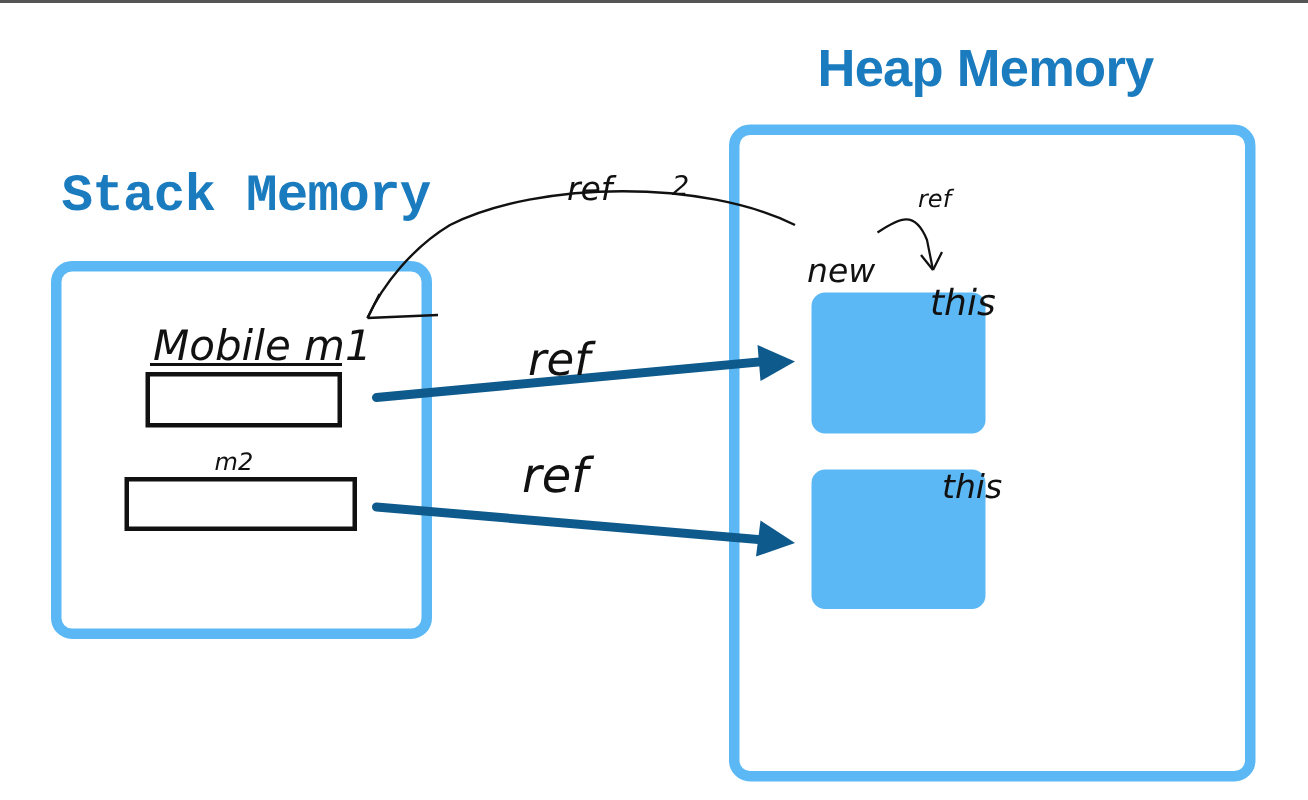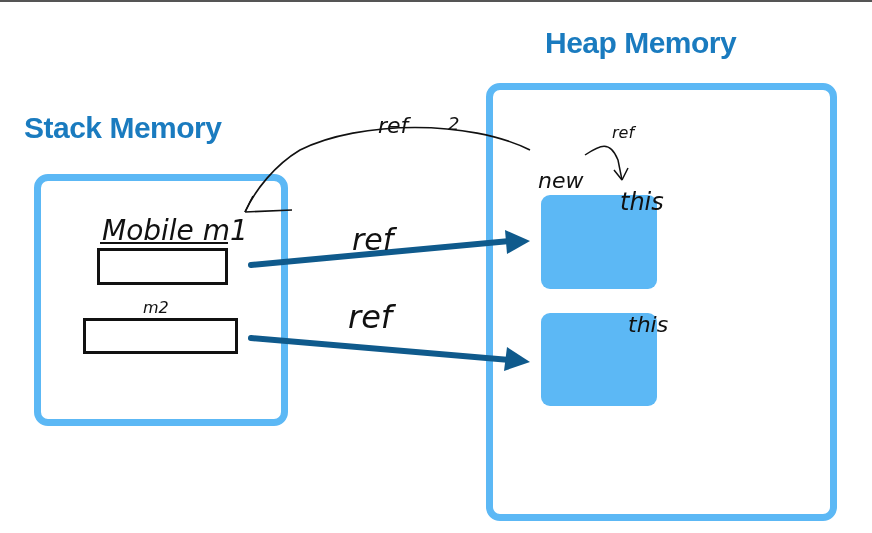--- a/index.html
+++ b/index.html
@@ -1,19 +1,19 @@
 <!DOCTYPE html>
 <html><head>
 <meta charset="utf-8">
 <style>
   html, body { margin: 0; padding: 0; }
   body { width: 872px; height: 533px; background: #ffffff; position: relative; overflow: hidden; font-family: "Liberation Sans", sans-serif; }
   .topbar { position: absolute; left: 0; top: 0; width: 872px; height: 2px; background: #555; }
-  .title { position: absolute; font-weight: bold; font-size: 30px; color: #1a7bbf; letter-spacing: -0.5px; }
-  .stack-title { left: 24px; top: 111px; }
+  .title { position: absolute; font-weight: bold; font-size: 35px; color: #1a7bbf; letter-spacing: -0.5px; }
+  .stack-title { left: 41px; top: 111px; font-family: Liberation Mono, monospace; }
   .heap-title { left: 545px; top: 26px; }
   .panel { position: absolute; border: 7px solid #5cb8f5; border-radius: 14px; box-sizing: border-box; background: #fff; }
   .stack-panel { left: 34px; top: 174px; width: 254px; height: 252px; }
   .heap-panel { left: 486px; top: 83px; width: 351px; height: 438px; }
   .slot { position: absolute; border: 3px solid #111; box-sizing: border-box; background: #fff; }
   .slot-m1 { left: 97px; top: 248px; width: 131px; height: 37px; }
   .slot-m2 { left: 83px; top: 318px; width: 155px; height: 36px; }
   .obj { position: absolute; background: #5cb8f5; border-radius: 9px; }
   .obj1 { left: 541px; top: 195px; width: 116px; height: 94px; }
   .obj2 { left: 541px; top: 313px; width: 116px; height: 93px; }

